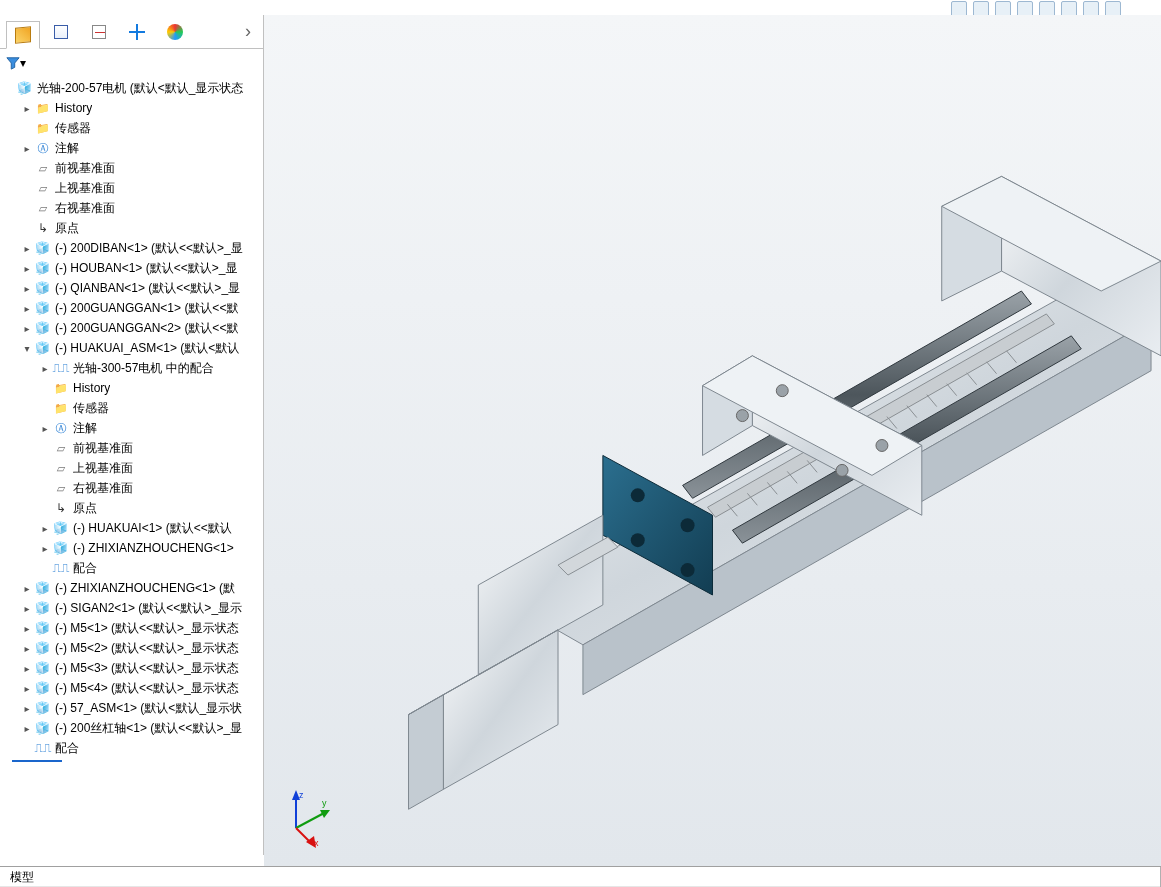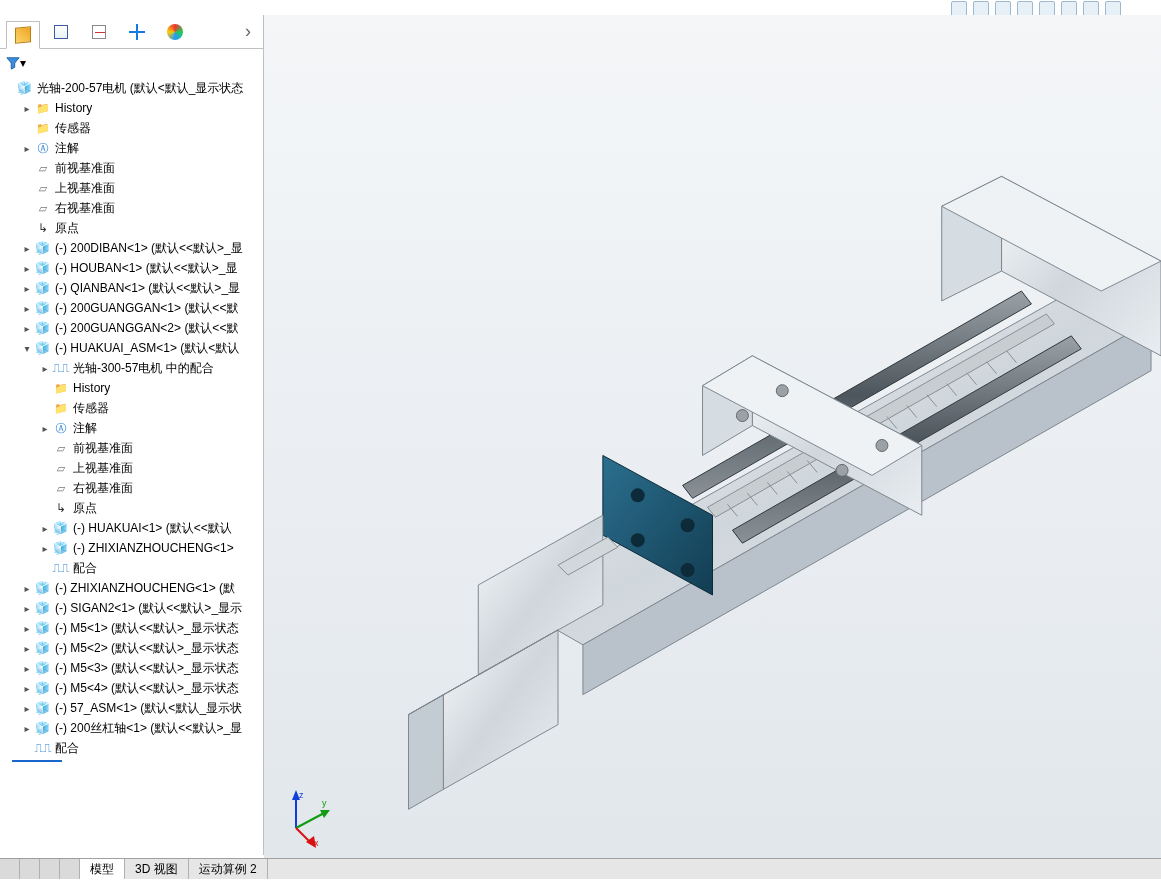--- a/index.html
+++ b/index.html
@@ -41,23 +41,23 @@
   .tree     { padding:2px 0 2px 2px; white-space:nowrap; }
   .node     { display:flex; align-items:center; height:20px; }
   .exp      { width:14px; text-align:center; color:#555; font-size:10px; cursor:pointer; user-select:none; }
   .pad      { display:inline-block; }
   .ic       { width:18px; height:16px; display:inline-flex; align-items:center; justify-content:center; margin-right:2px; }
   .lbl      { padding-left:1px; overflow:hidden; text-overflow:clip; max-width:210px; }
   .hr-sel   { border-top:2px solid #1a66cc; margin:2px 0 0 10px; width:50px;}
   .scrollx  { position:absolute; left:4px; bottom:8px; width:256px; height:16px; overflow-x:scroll; }
   .scrollx > div { width:500px; height:1px; }
   .bottombar {
-    position:absolute; left:0; bottom:8px; width:100%; height:21px;
+    position:absolute; left:0; bottom:0; width:100%; height:21px;
     background:#e6e6e6; border-top:1px solid #a0a0a0;
-    display:flex; align-items:stretch;
+    display:flex; align-items:stretch;flex-direction:column;
   }
   .bt-seg { width:20px; border-right:1px solid #b0b0b0; background:#dadada; }
   .bt-tab { padding:2px 10px 0; border-right:1px solid #b0b0b0; cursor:pointer; }
   .bt-active { background:#fff; }
   .canvas {
     position:absolute; left:264px; top:15px; right:0; bottom:21px;
     background:linear-gradient(#f4f6f8,#e2e7ec);
     overflow:hidden;
   }
   .triad {

